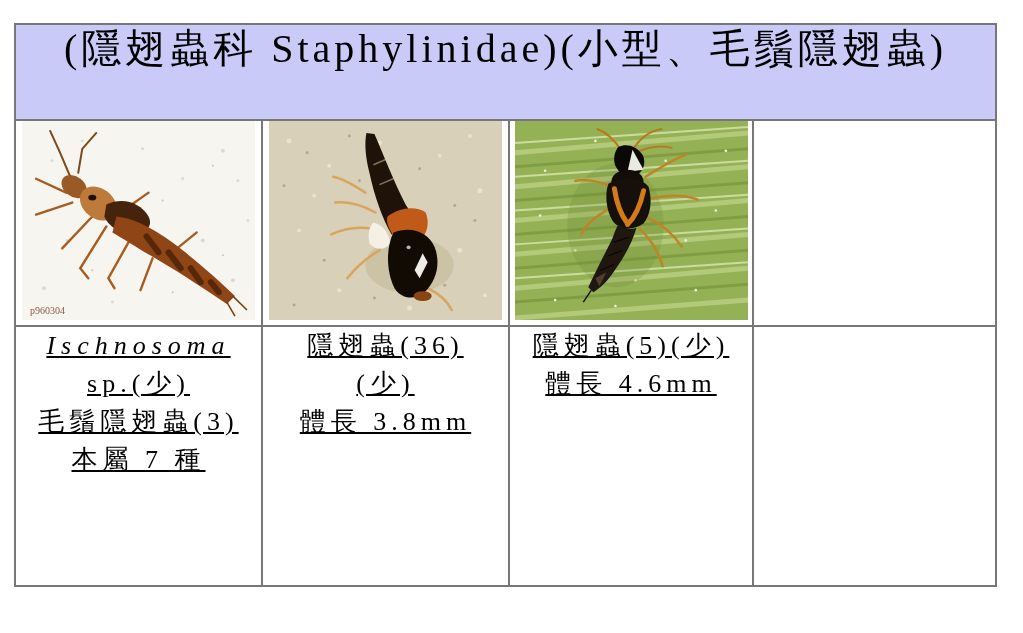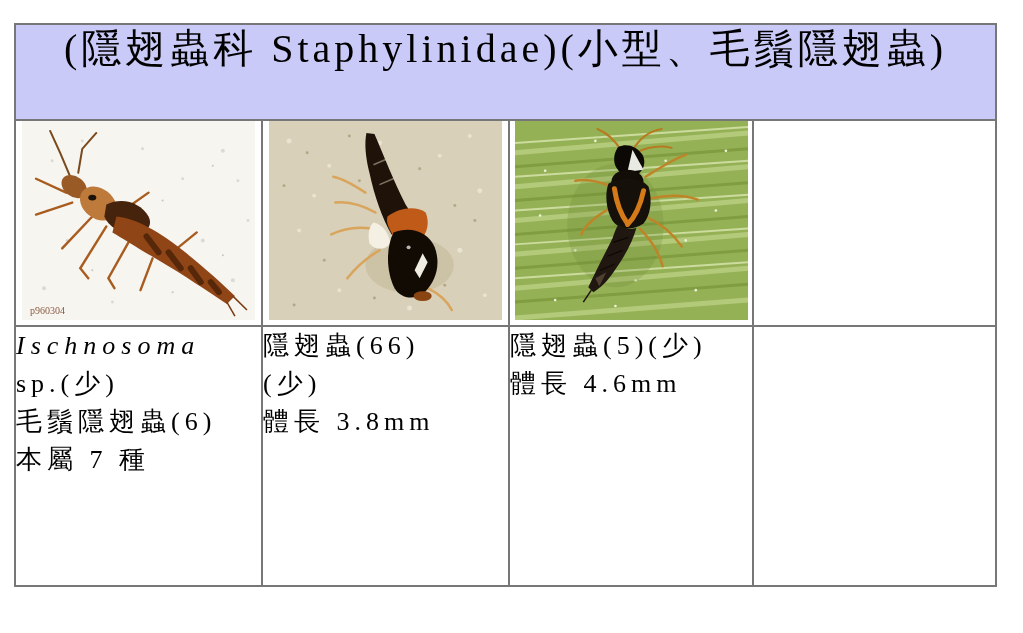--- a/index.html
+++ b/index.html
@@ -11,21 +11,21 @@
                 border-collapse:collapse;table-layout:fixed;}
   table.species td{border:2px solid #777777;padding:0;overflow:hidden;}
 
   td.header-cell{height:94px;background:#cacaf8;vertical-align:top;
                  text-align:center;padding-top:8px;}
   .header-title{font-size:40px;letter-spacing:4px;white-space:nowrap;line-height:1.2;}
 
   td.photo-cell{height:204px;vertical-align:top;text-align:center;padding-top:3px;}
   svg.photo{display:block;margin:0 auto;width:233px;height:199px;}
 
-  td.caption-cell{height:258px;vertical-align:top;padding-top:5px;}
+  td.caption-cell{height:258px;vertical-align:top;text-align:center;padding-top:5px;text-decoration:underline;}
   .cap-line{font-size:26px;line-height:38px;letter-spacing:5px;white-space:nowrap;}
   .cap-line.italic{font-style:italic;letter-spacing:6px;}
 </style>
 </head>
 <body>
 
 <div class="canvas">
   <table class="species">
     <colgroup>
       <col style="width:247px">
@@ -238,26 +238,26 @@
         </svg>
       </td>
 
       <td class="photo-cell"></td>
     </tr>
 
     <tr>
       <td class="caption-cell">
         <div class="cap-line italic">Ischnosoma</div>
         <div class="cap-line">sp.(少)</div>
-        <div class="cap-line">毛鬚隱翅蟲(6)</div>
+        <div class="cap-line">毛鬚隱翅蟲(3)</div>
         <div class="cap-line">本屬 7 種</div>
       </td>
 
       <td class="caption-cell">
-        <div class="cap-line">隱翅蟲(66)</div>
+        <div class="cap-line">隱翅蟲(36)</div>
         <div class="cap-line">(少)</div>
         <div class="cap-line">體長 3.8mm</div>
       </td>
 
       <td class="caption-cell">
         <div class="cap-line">隱翅蟲(5)(少)</div>
         <div class="cap-line">體長 4.6mm</div>
       </td>
 
       <td class="caption-cell"></td>

